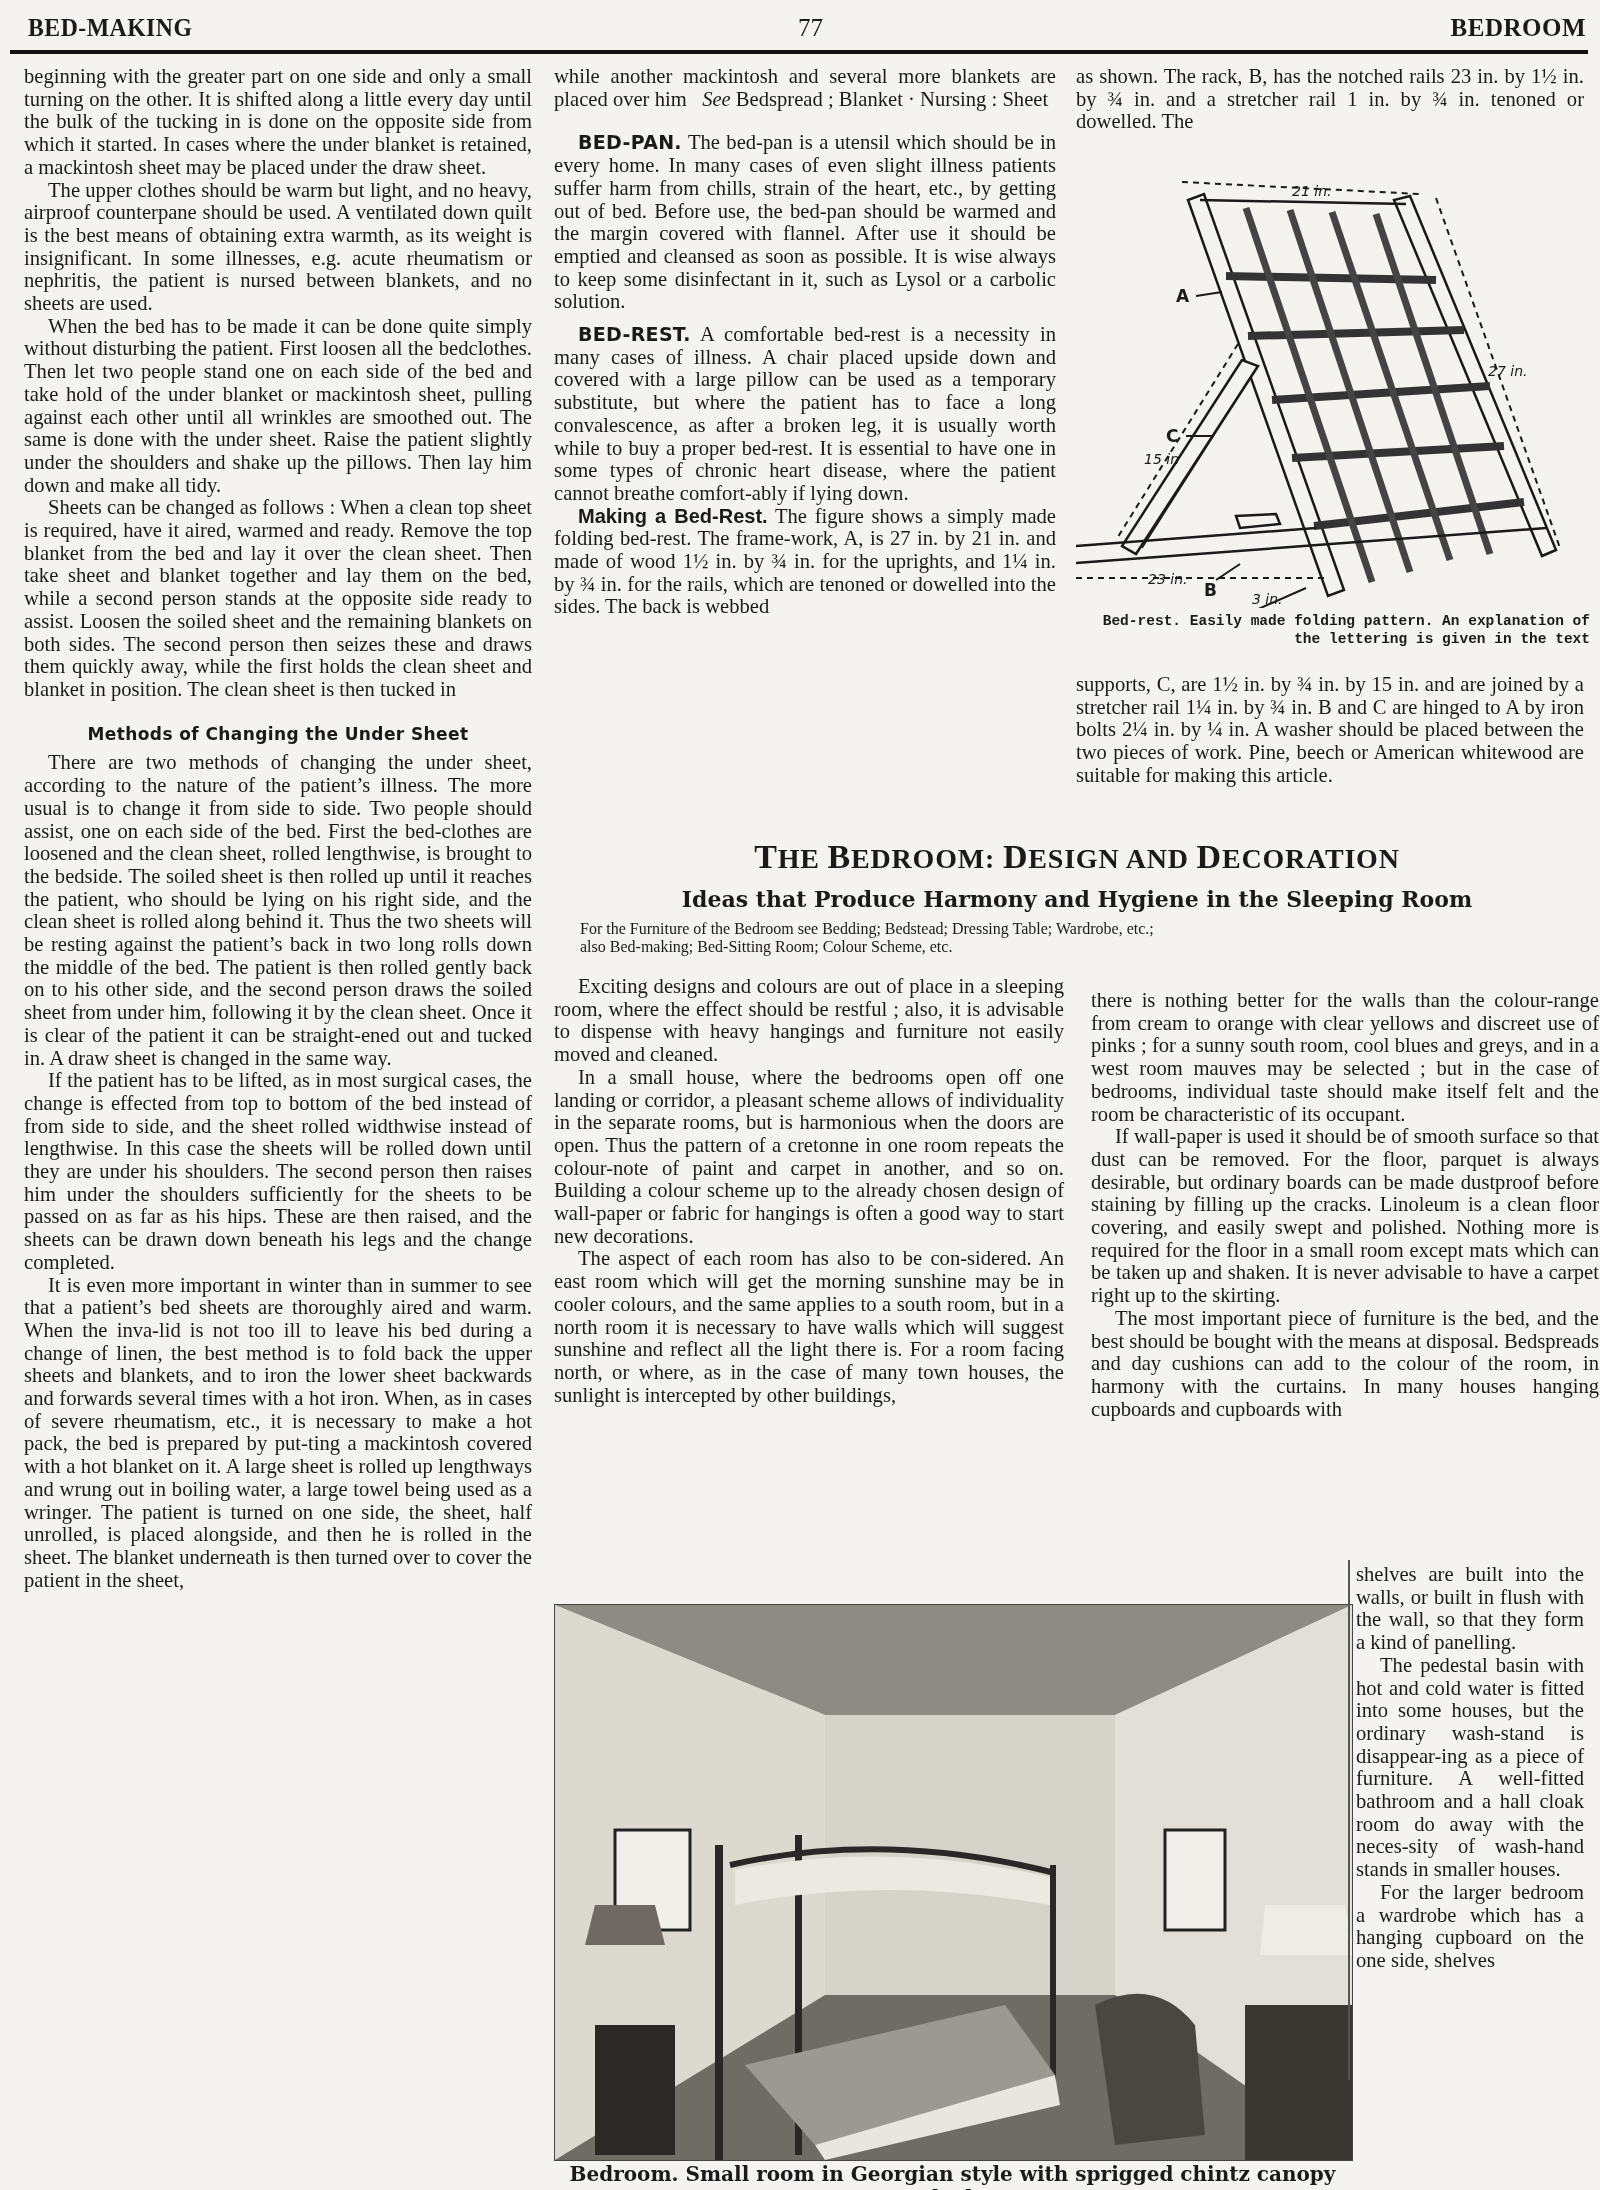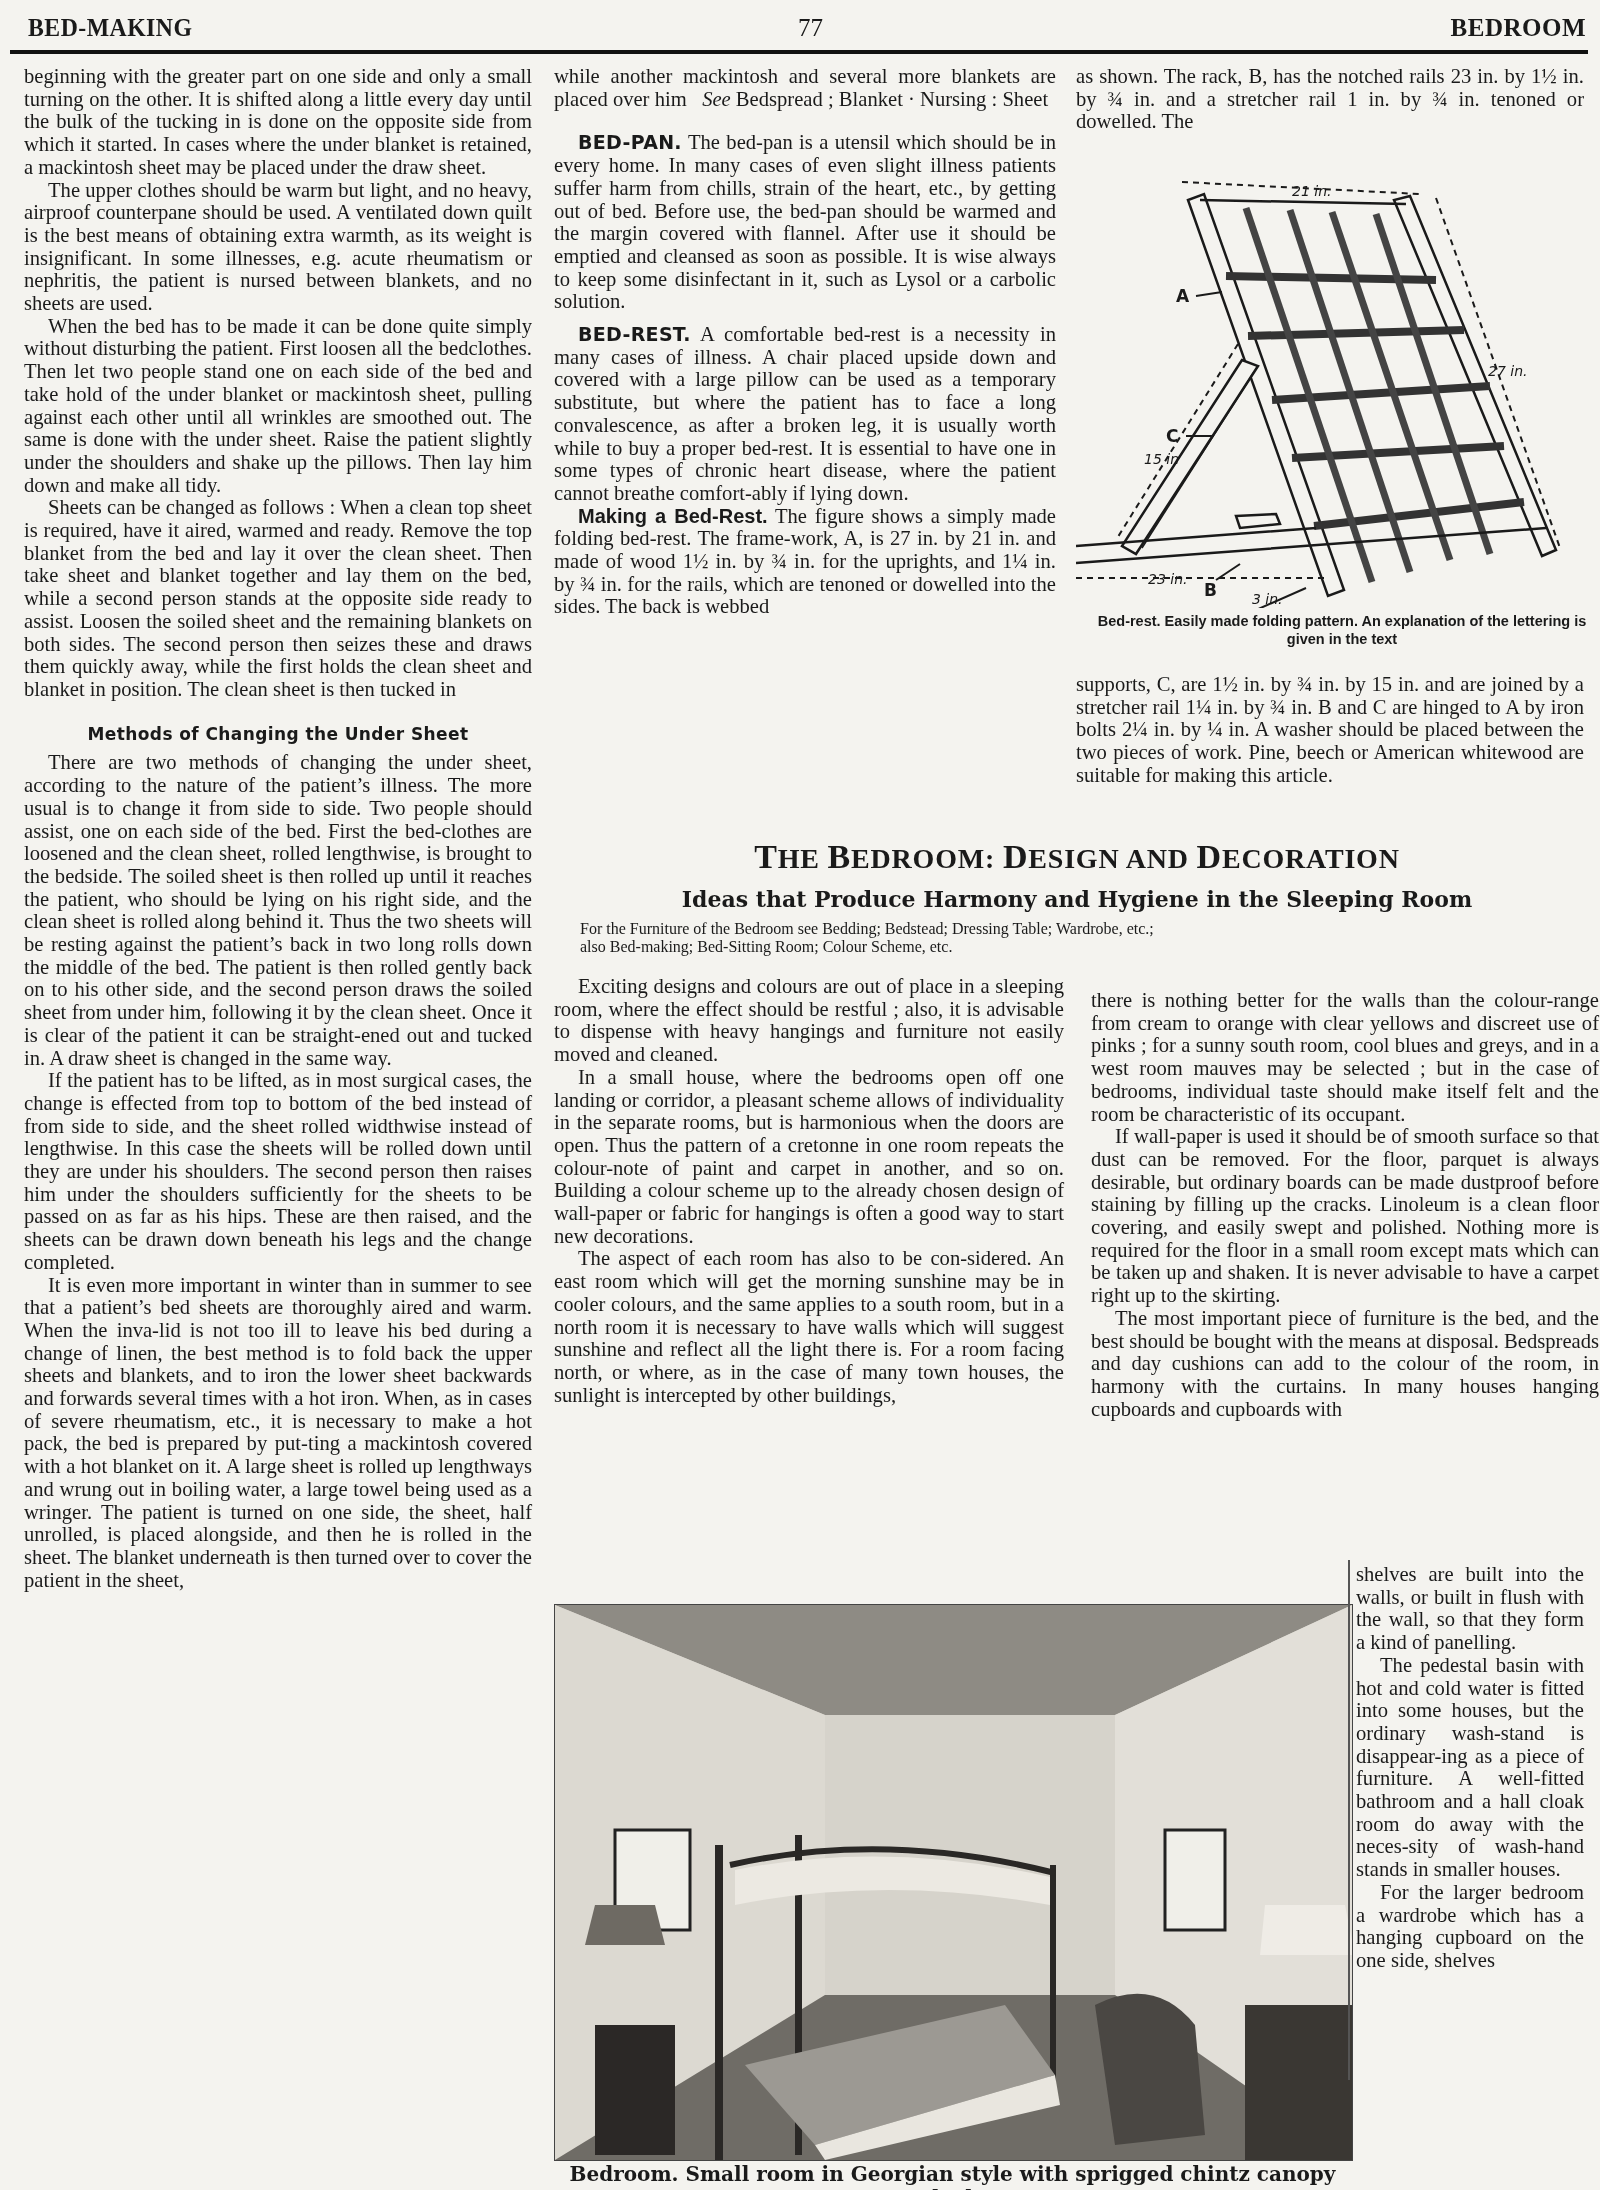--- a/index.html
+++ b/index.html
@@ -36,22 +36,22 @@
   .runin-sm { font-family: "Liberation Sans", sans-serif; font-weight: bold; font-size: 20px; }
   .subhead {
     text-align: center; font-family: "DejaVu Sans", sans-serif; font-weight: bold;
     font-size: 17px; margin: 22px 0 6px 0; letter-spacing: 0.4px;
   }
   em { font-style: italic; }
 
   .diagram { position: absolute; left: 1076px; top: 168px; width: 516px; height: 440px; }
   .diagram-caption {
     position: absolute; left: 1094px; top: 612px; width: 496px;
-    font-family: Liberation Sans, sans-serif; font-weight: bold; font-size: 14.5px; line-height: 18px;
-    text-align: center;
+    font-family: Liberation Mono, monospace; font-weight: bold; font-size: 14.5px; line-height: 18px;
+    text-align: right;
   }
 
   .col-3b { left: 1076px; top: 673px; width: 508px; }
 
   .article-title {
     position: absolute; left: 554px; top: 838px; width: 1046px; text-align: center;
     font-family: "Liberation Serif", serif; font-weight: bold; font-size: 34px; letter-spacing: 0.8px;
   }
   .article-title .sc { font-size: 28px; }
   .article-subtitle {

